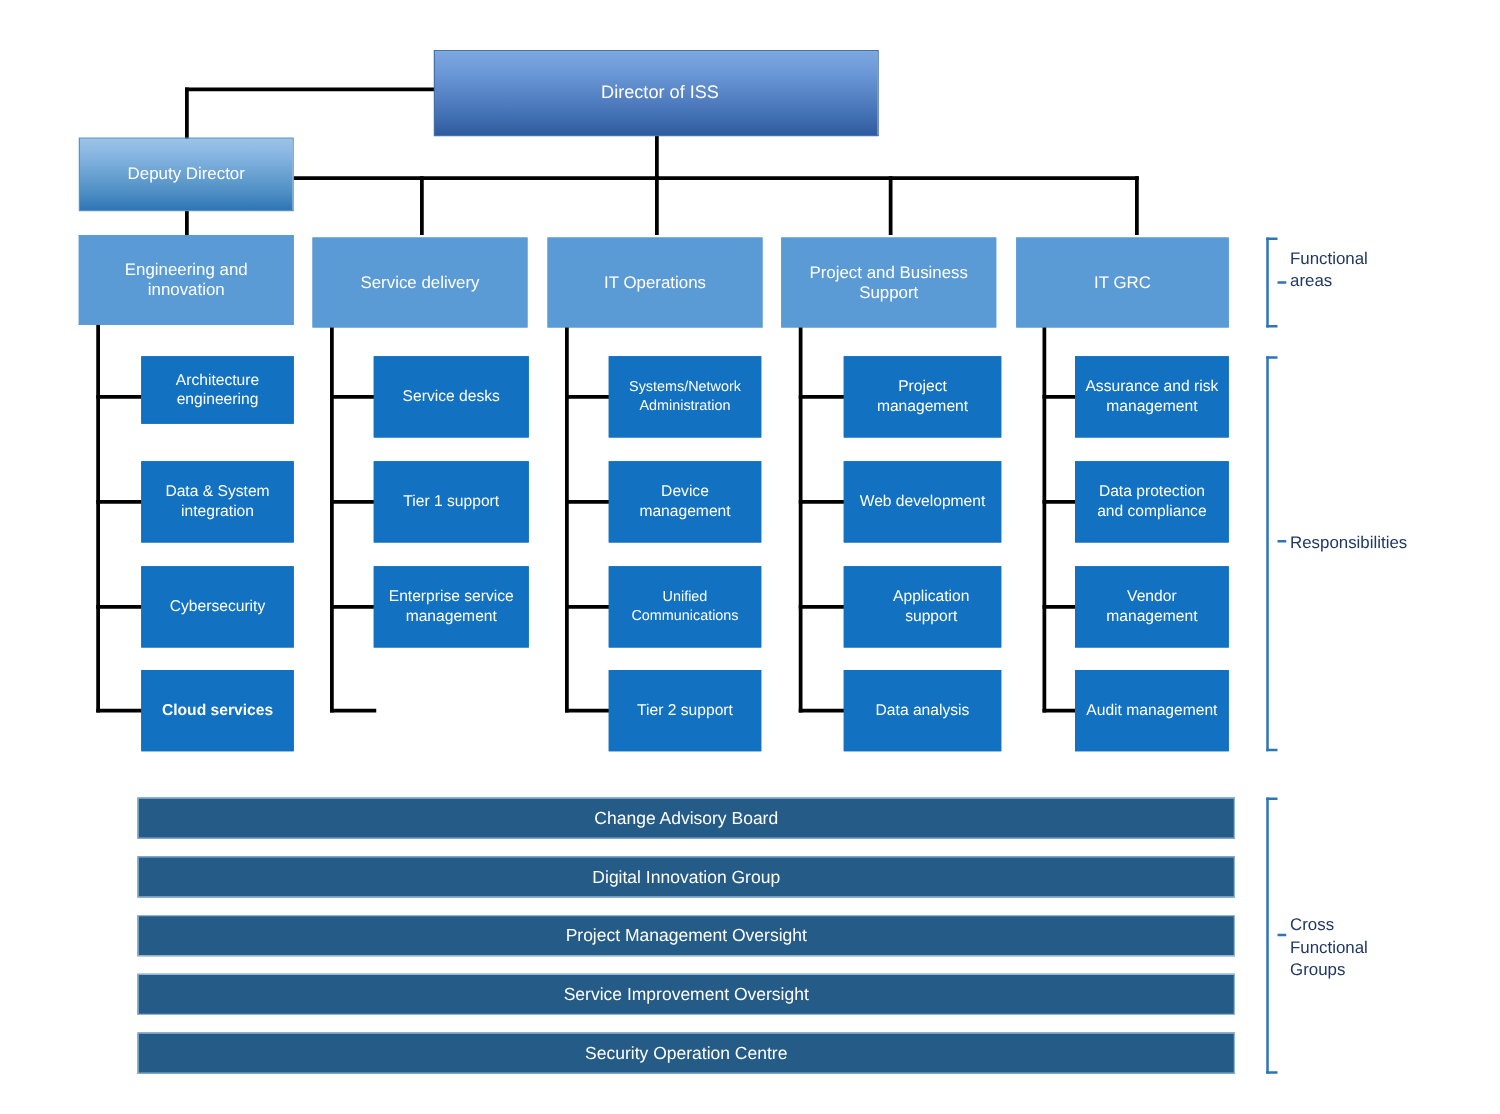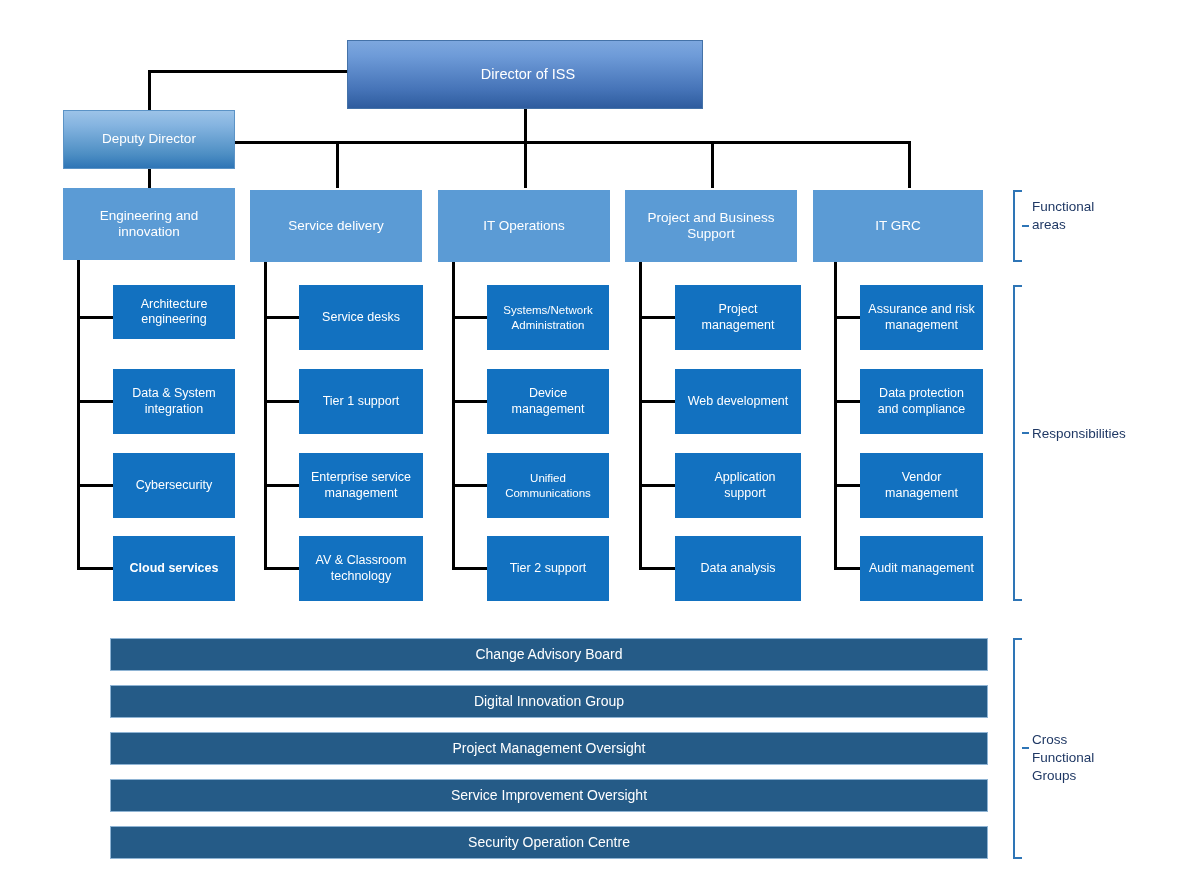--- a/index.html
+++ b/index.html
@@ -161,23 +161,20 @@
 
   <div class="box box-resp" style="left:299px; top:285px; width:124px; height:65px;">
     <span>Service desks</span>
   </div>
   <div class="box box-resp" style="left:299px; top:369px; width:124px; height:65px;">
     <span>Tier 1 support</span>
   </div>
   <div class="box box-resp" style="left:299px; top:453px; width:124px; height:65px;">
     <span>Enterprise service management</span>
   </div>
-  <div class="box box-resp" style="left:299px; top:536px; width:124px; height:65px;">
-    <span>AV &amp; Classroom technology</span>
-  </div>
 
   <div class="line" style="left:452px; top:262px; width:3px; height:308px;"></div>
   <div class="line" style="left:452px; top:316px; width:37px; height:3px;"></div>
   <div class="line" style="left:452px; top:400px; width:37px; height:3px;"></div>
   <div class="line" style="left:452px; top:484px; width:37px; height:3px;"></div>
   <div class="line" style="left:452px; top:567px; width:37px; height:3px;"></div>
 
   <div class="box box-resp" style="left:487px; top:285px; width:122px; height:65px; font-size:11.5px;">
     <span>Systems/Network Administration</span>
   </div>

